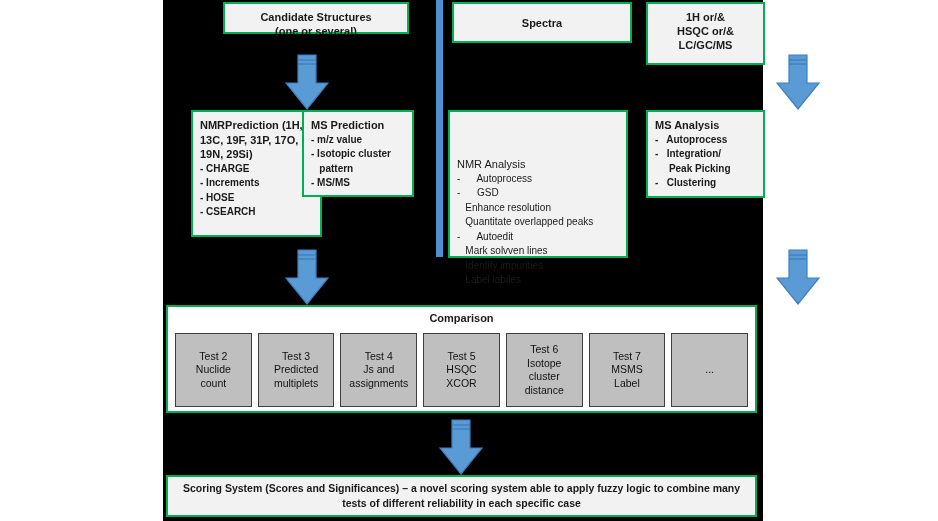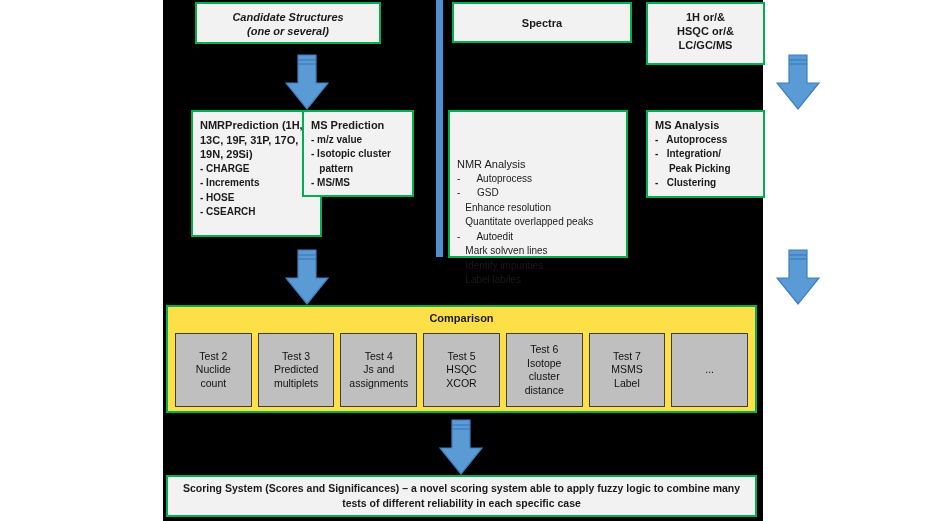--- a/index.html
+++ b/index.html
@@ -84,21 +84,21 @@
   }
   .arrow svg { display: block; }
 
   
   #comparison {
     position: absolute;
     left: 3px;
     top: 305px;
     width: 591px;
     height: 108px;
-    background: #fde047;
+    background: #ffffff;
     border: 2px solid #00B050;
     box-sizing: border-box;
   }
   #comparison-label {
     text-align: center;
     font-weight: bold;
     font-size: 11px;
     line-height: 13px;
     padding-top: 5px;
     color: #1a1a1a;
@@ -145,21 +145,21 @@
   }
   #scoring-text {
     text-align: center;
     font-size: 10.5px;
     line-height: 15px;
     font-weight: bold;
     color: #1a1a1a;
   }
 
   
-  #box-candidate   { left: 32px;  top: 2px;   width: 186px; height: 42px; font-style: italic; }
+  #box-candidate   { left: 60px;  top: 2px;   width: 186px; height: 32px; }
   #box-spectra     { left: 289px; top: 2px;   width: 180px; height: 41px; }
   #box-instruments { left: 483px; top: 2px;   width: 119px; height: 63px; }
 
   #box-nmrpred     { left: 3px;   top: 110px; width: 131px; height: 127px; margin-left: 25px; }
   #box-mspred      { left: 139px; top: 110px; width: 112px; height: 87px; }
   #box-nmranalysis { left: 285px; top: 110px; width: 180px; height: 148px; }
   #box-msanalysis  { left: 483px; top: 110px; width: 119px; height: 88px; }
 
   #arrow-1 { left: 122px; top: 53px; }
   #arrow-2 { left: 613px; top: 53px; }

